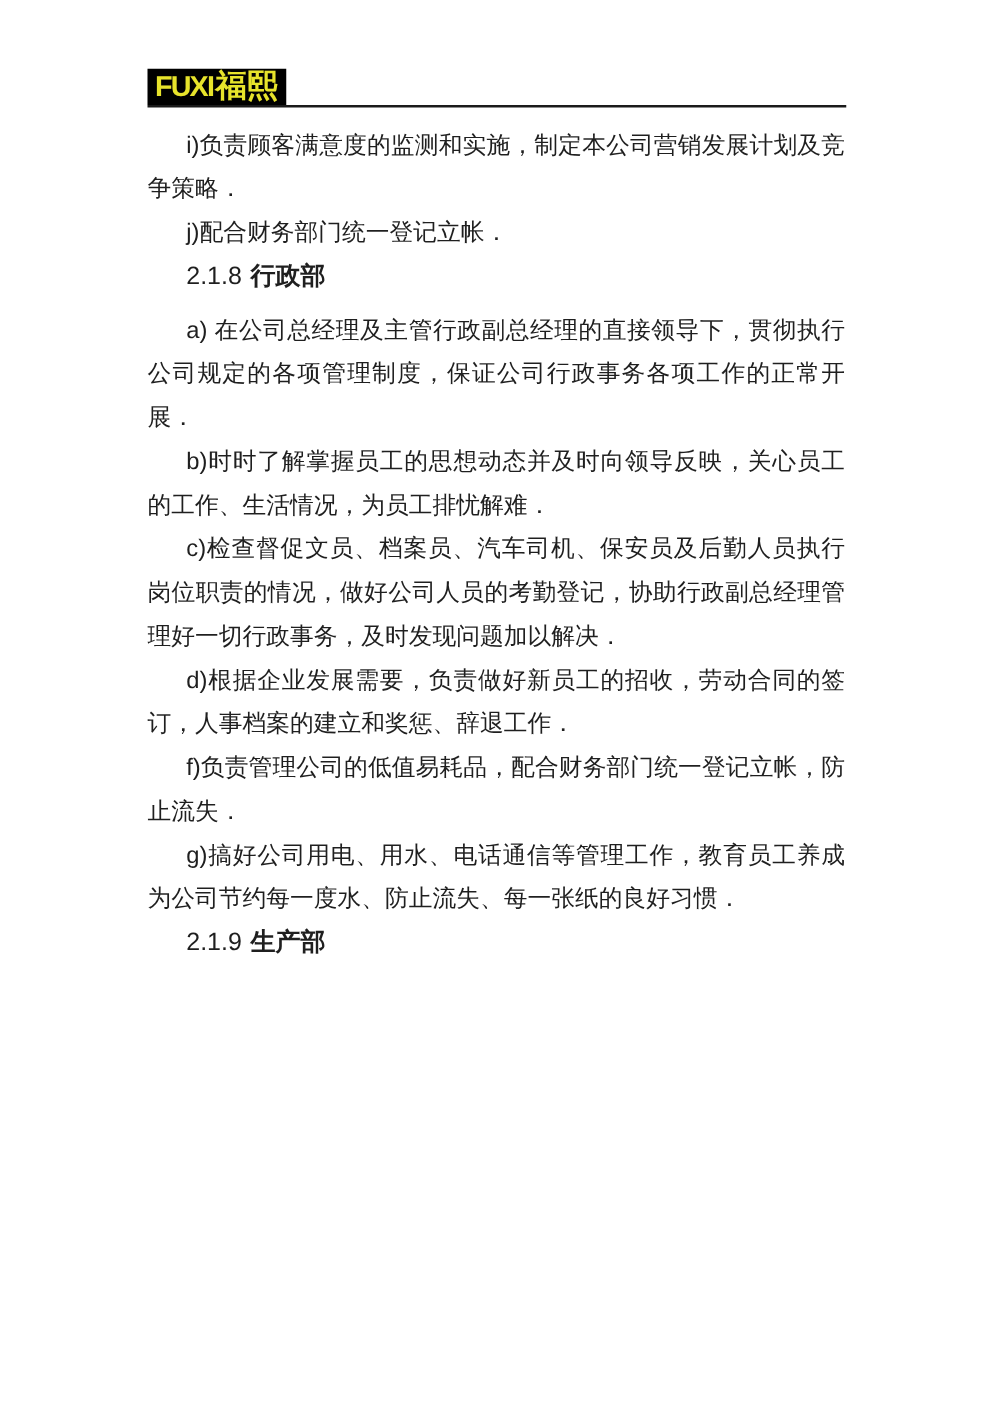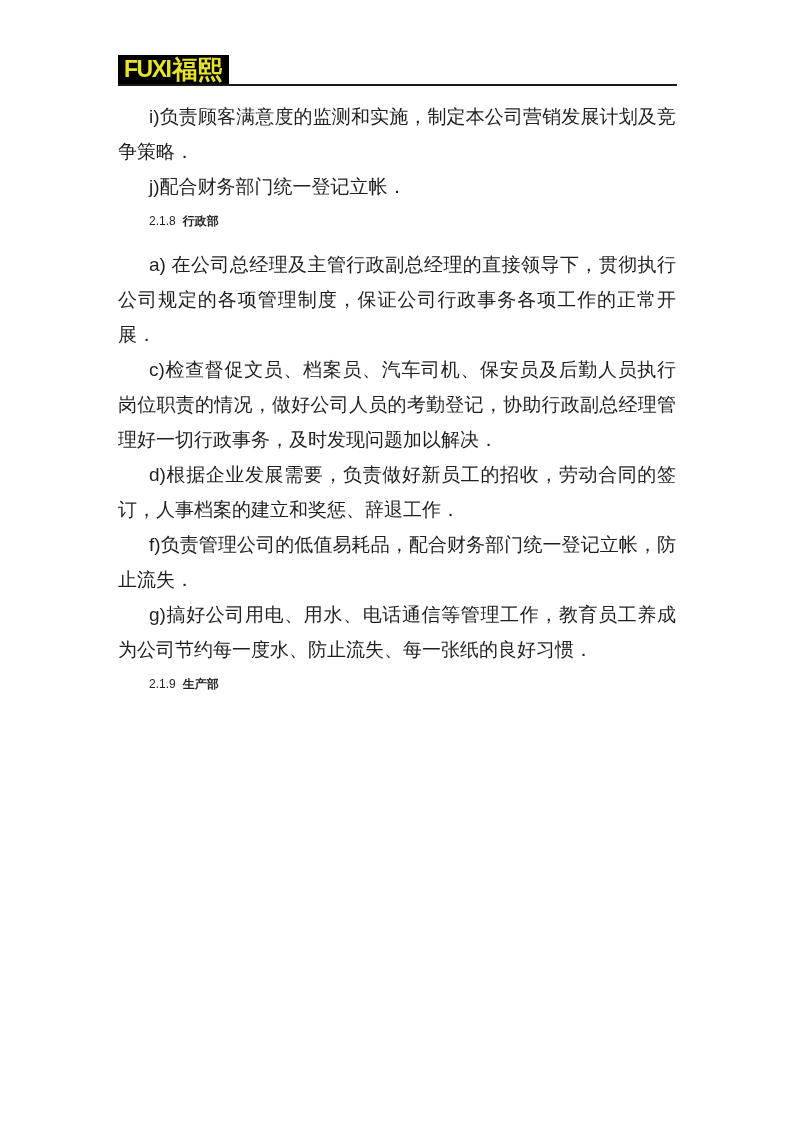--- a/index.html
+++ b/index.html
@@ -61,21 +61,21 @@
     line-height: 35px;
     text-align: justify;
     text-align-last: left;
   }
   .para {
     margin: 0;
     text-indent: 31px;
   }
   .heading {
     margin: 0 0 8px 0;
-    font-size: 12px;
+    font-size: 20px;
     font-weight: normal;
     text-indent: 31px;
   }
   .heading .num {
     font-weight: normal;
     margin-right: 7px;
   }
   .heading .title {
     font-weight: bold;
   }
@@ -99,20 +99,21 @@
     <p class="para">i)负责顾客满意度的监测和实施，制定本公司营销发展计划及竞争策略．</p>
 
     <p class="para">j)配合财务部门统一登记立帐．</p>
 
     <h3 class="heading">
       <span class="num">2.1.8</span><span class="title">行政部</span>
     </h3>
 
     <p class="para">a) 在公司总经理及主管行政副总经理的直接领导下，贯彻执行公司规定的各项管理制度，保证公司行政事务各项工作的正常开展．</p>
 
+    <p class="para">b)时时了解掌握员工的思想动态并及时向领导反映，关心员工的工作、生活情况，为员工排忧解难．</p>
 
     <p class="para">c)检查督促文员、档案员、汽车司机、保安员及后勤人员执行岗位职责的情况，做好公司人员的考勤登记，协助行政副总经理管理好一切行政事务，及时发现问题加以解决．</p>
 
     <p class="para">d)根据企业发展需要，负责做好新员工的招收，劳动合同的签订，人事档案的建立和奖惩、辞退工作．</p>
 
 
     <p class="para">f)负责管理公司的低值易耗品，配合财务部门统一登记立帐，防止流失．</p>
 
     <p class="para">g)搞好公司用电、用水、电话通信等管理工作，教育员工养成为公司节约每一度水、防止流失、每一张纸的良好习惯．</p>
 

